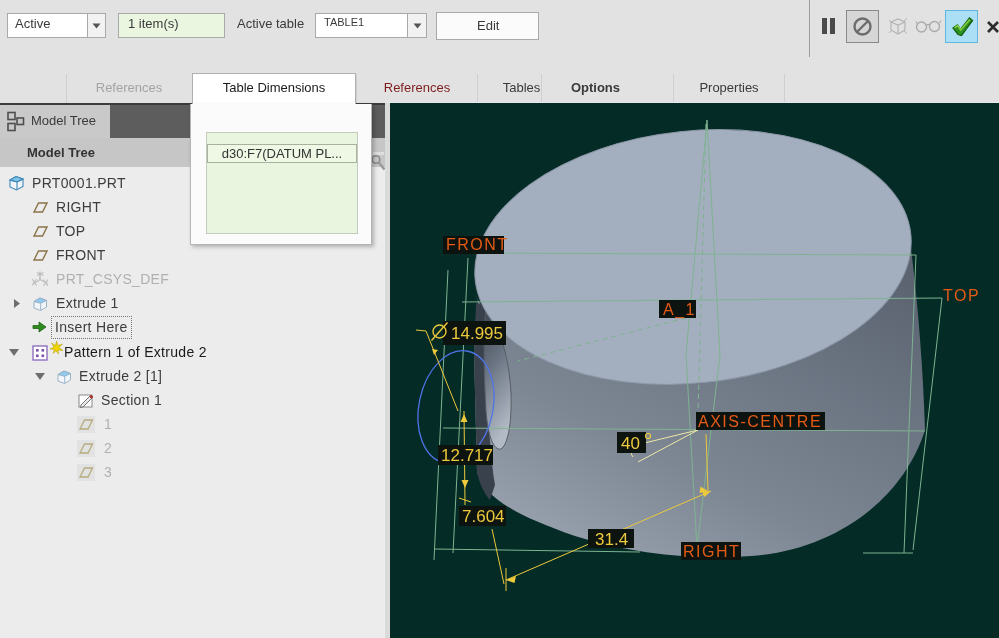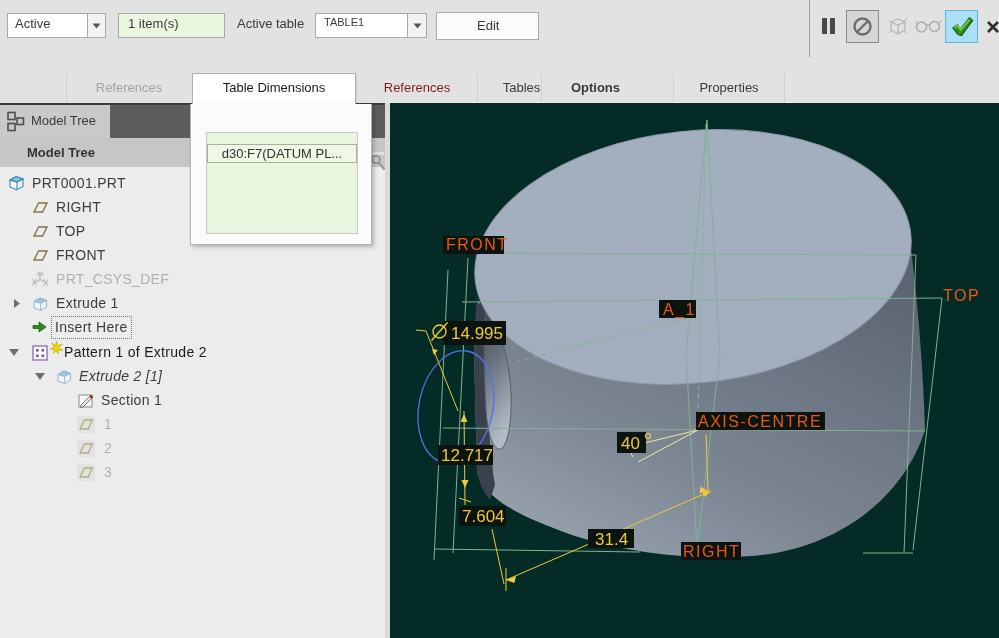--- a/index.html
+++ b/index.html
@@ -177,21 +177,21 @@
   <div class="trow" style="left:64px;top:340px;color:#1a1a1a;">Pattern 1 of Extrude 2</div>
 
   <svg class="abs" style="left:34px;top:371px;" width="12" height="10">
       <path d="M1 2 L11 2 L6 9 Z" fill="#6e6e6e"></path>
     </svg>
   <svg class="abs" style="left:55px;top:368px;" width="18" height="17">
     <path d="M3 6.5 L9 3 L15.5 5.5 L15.5 12 L9.5 15.5 L3 13 Z" fill="#f2f6fa" stroke="#9ab2c6" stroke-width="1"></path>
     <path d="M3 6.5 L9 3 L15.5 5.5 L9.7 8.3 Z" fill="#8ecbee" stroke="#9ab2c6" stroke-width="1"></path>
     <path d="M9.7 8.3 L9.7 15.2" stroke="#9ab2c6" stroke-width="1"></path>
   </svg>
-  <div class="trow" style="left:79px;top:364px;font-style:italic;">Extrude 2 [1]</div>
+  <div class="trow" style="left:79px;top:364px;">Extrude 2 [1]</div>
 
   <svg class="abs" style="left:77px;top:392px;" width="18" height="17">
     <rect x="2" y="3" width="13" height="12" fill="#fff" stroke="#888" stroke-width="1"></rect>
     <path d="M4 13 L12.5 4.5 L14.5 6.5 L6 15 L3.5 15.5 Z" fill="#e8e8e8" stroke="#666" stroke-width="0.9"></path>
     <path d="M12.5 4.5 L14 3 L16 5 L14.5 6.5 Z" fill="#c0392b" stroke="#8d2a20" stroke-width="0.7"></path>
   </svg>
   <div class="trow" style="left:101px;top:388px;">Section 1</div>
 
   <svg class="abs" style="left:77px;top:416px;" width="18" height="17">
       <rect x="0" y="0" width="18" height="17" fill="#e2e2e2"></rect>

